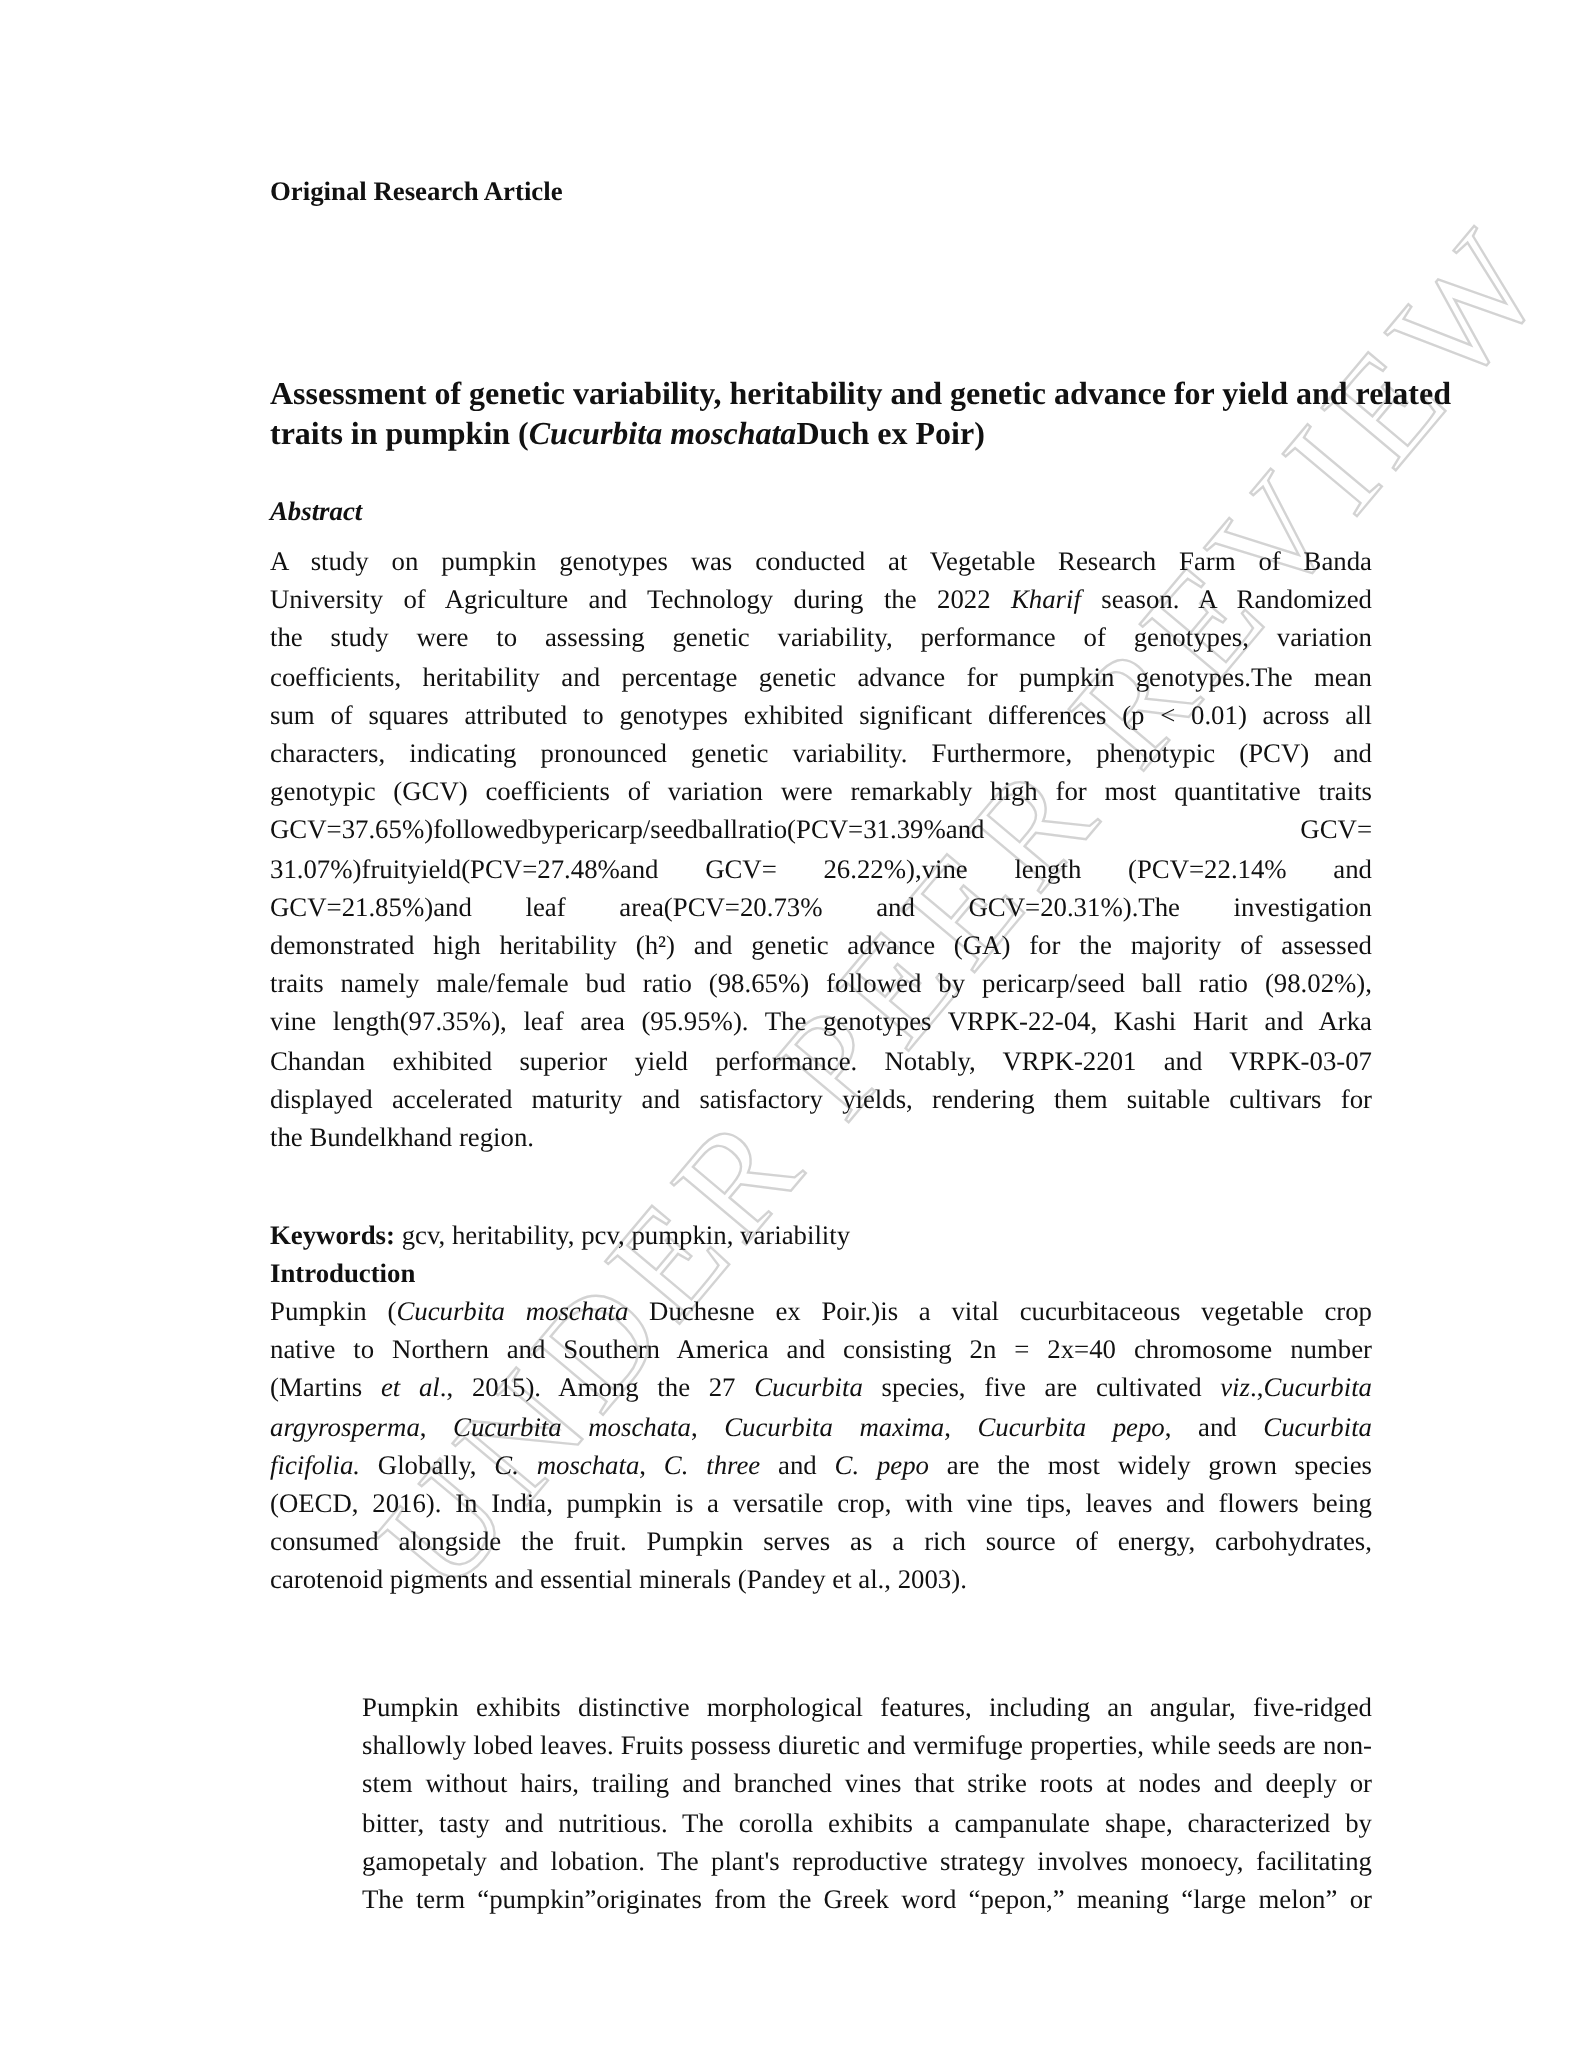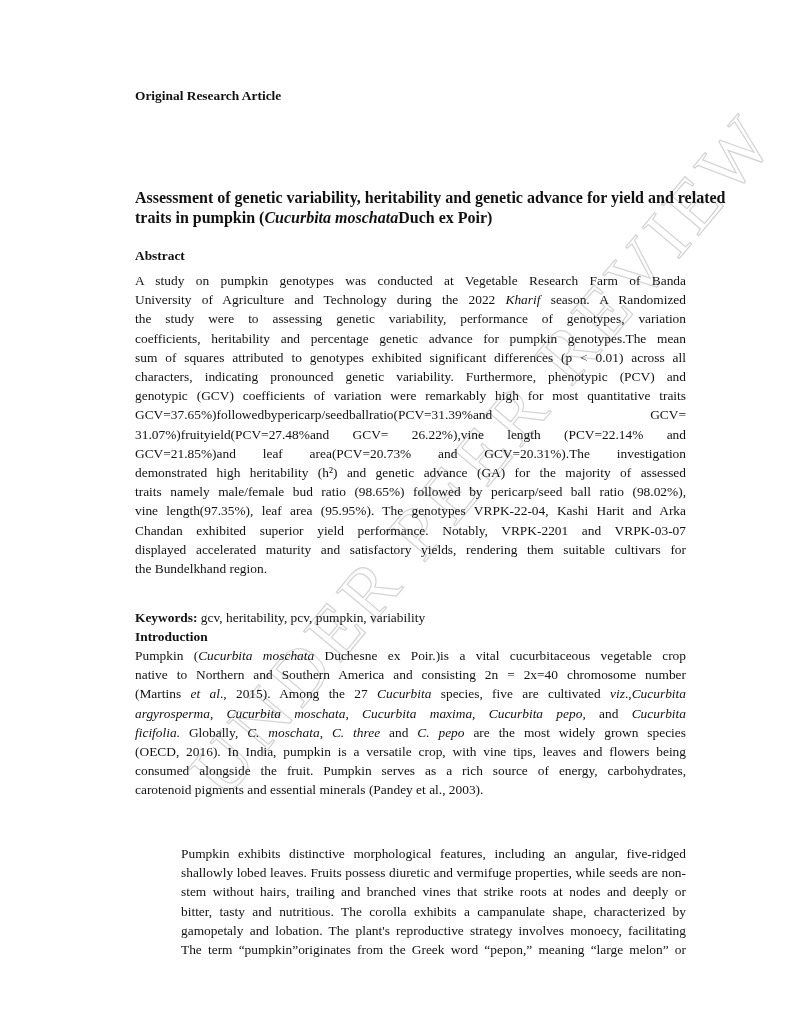--- a/index.html
+++ b/index.html
@@ -5,21 +5,21 @@
   html, body { margin: 0; padding: 0; background: #ffffff; }
   body { width: 791px; height: 1024px; position: relative; overflow: hidden; }
   .page {
     position: absolute; left: 0; top: 0; width: 791px; height: 1024px;
     font-family: "Liberation Serif", serif; color: #111; background: #fff;
   }
   .col { position: absolute; left: 135px; width: 551px; }
   .bold { font-weight: bold; }
   .kicker { top: 88px; font-size: 13.4px; font-weight: bold; }
   .title { top: 145px; font-size: 16px; font-weight: bold; line-height: 19.5px; margin-top: 43px; }
-  .abs-h { top: 248px; font-size: 13.4px; font-weight: bold; }
+  .abs-h { top: 248px; font-size: 13.4px; font-weight: bold; font-style: italic; }
   .para { font-size: 13.4px; line-height: 19.2px; text-align: justify; margin: 0; }
   .abstract { top: 271px; }
   .keywords { top: 608px; font-size: 13.4px; line-height: 19.2px; }
   .intro-h { top: 627px; font-size: 13.4px; font-weight: bold; line-height: 19.2px; }
   .intro1 { top: 646px; }
   .intro2 { top: 800px; text-indent: 46px; }
   .line { display: block; text-align: justify; text-align-last: justify; white-space: nowrap; }
   .line.last { text-align-last: left; }
   .wm {
     position: absolute; left: 95px; top: 505px; width: 620px;

